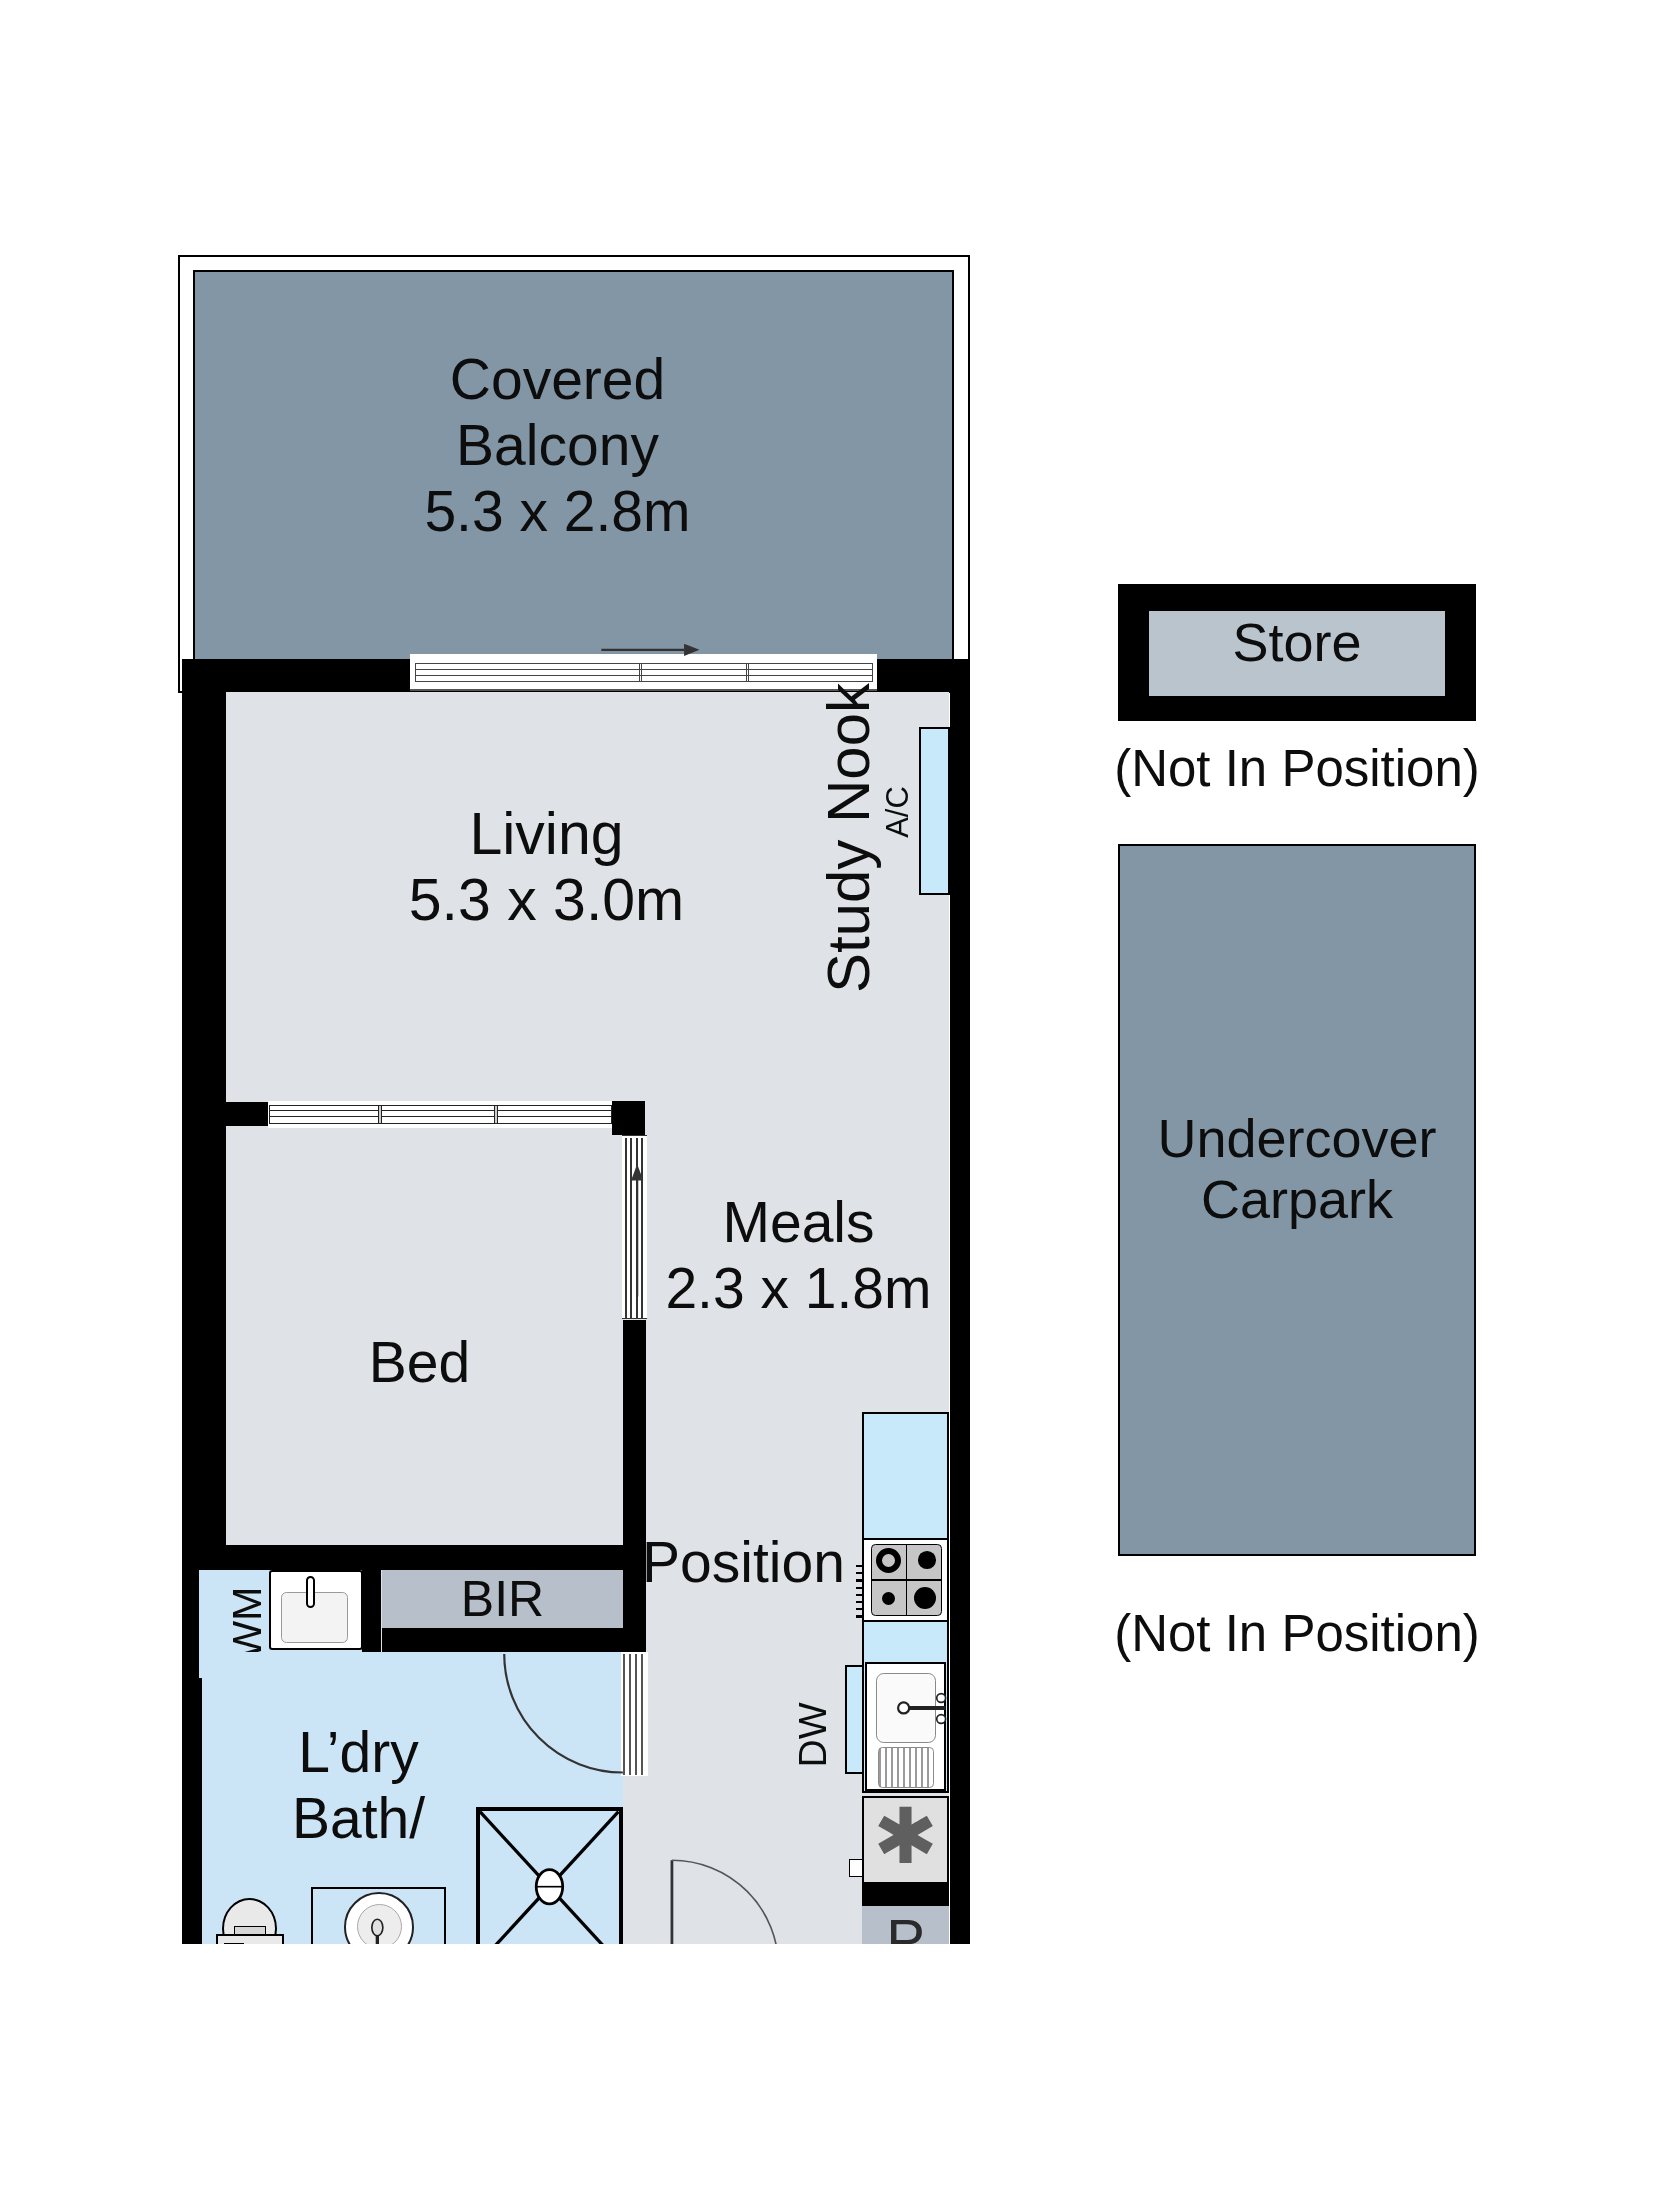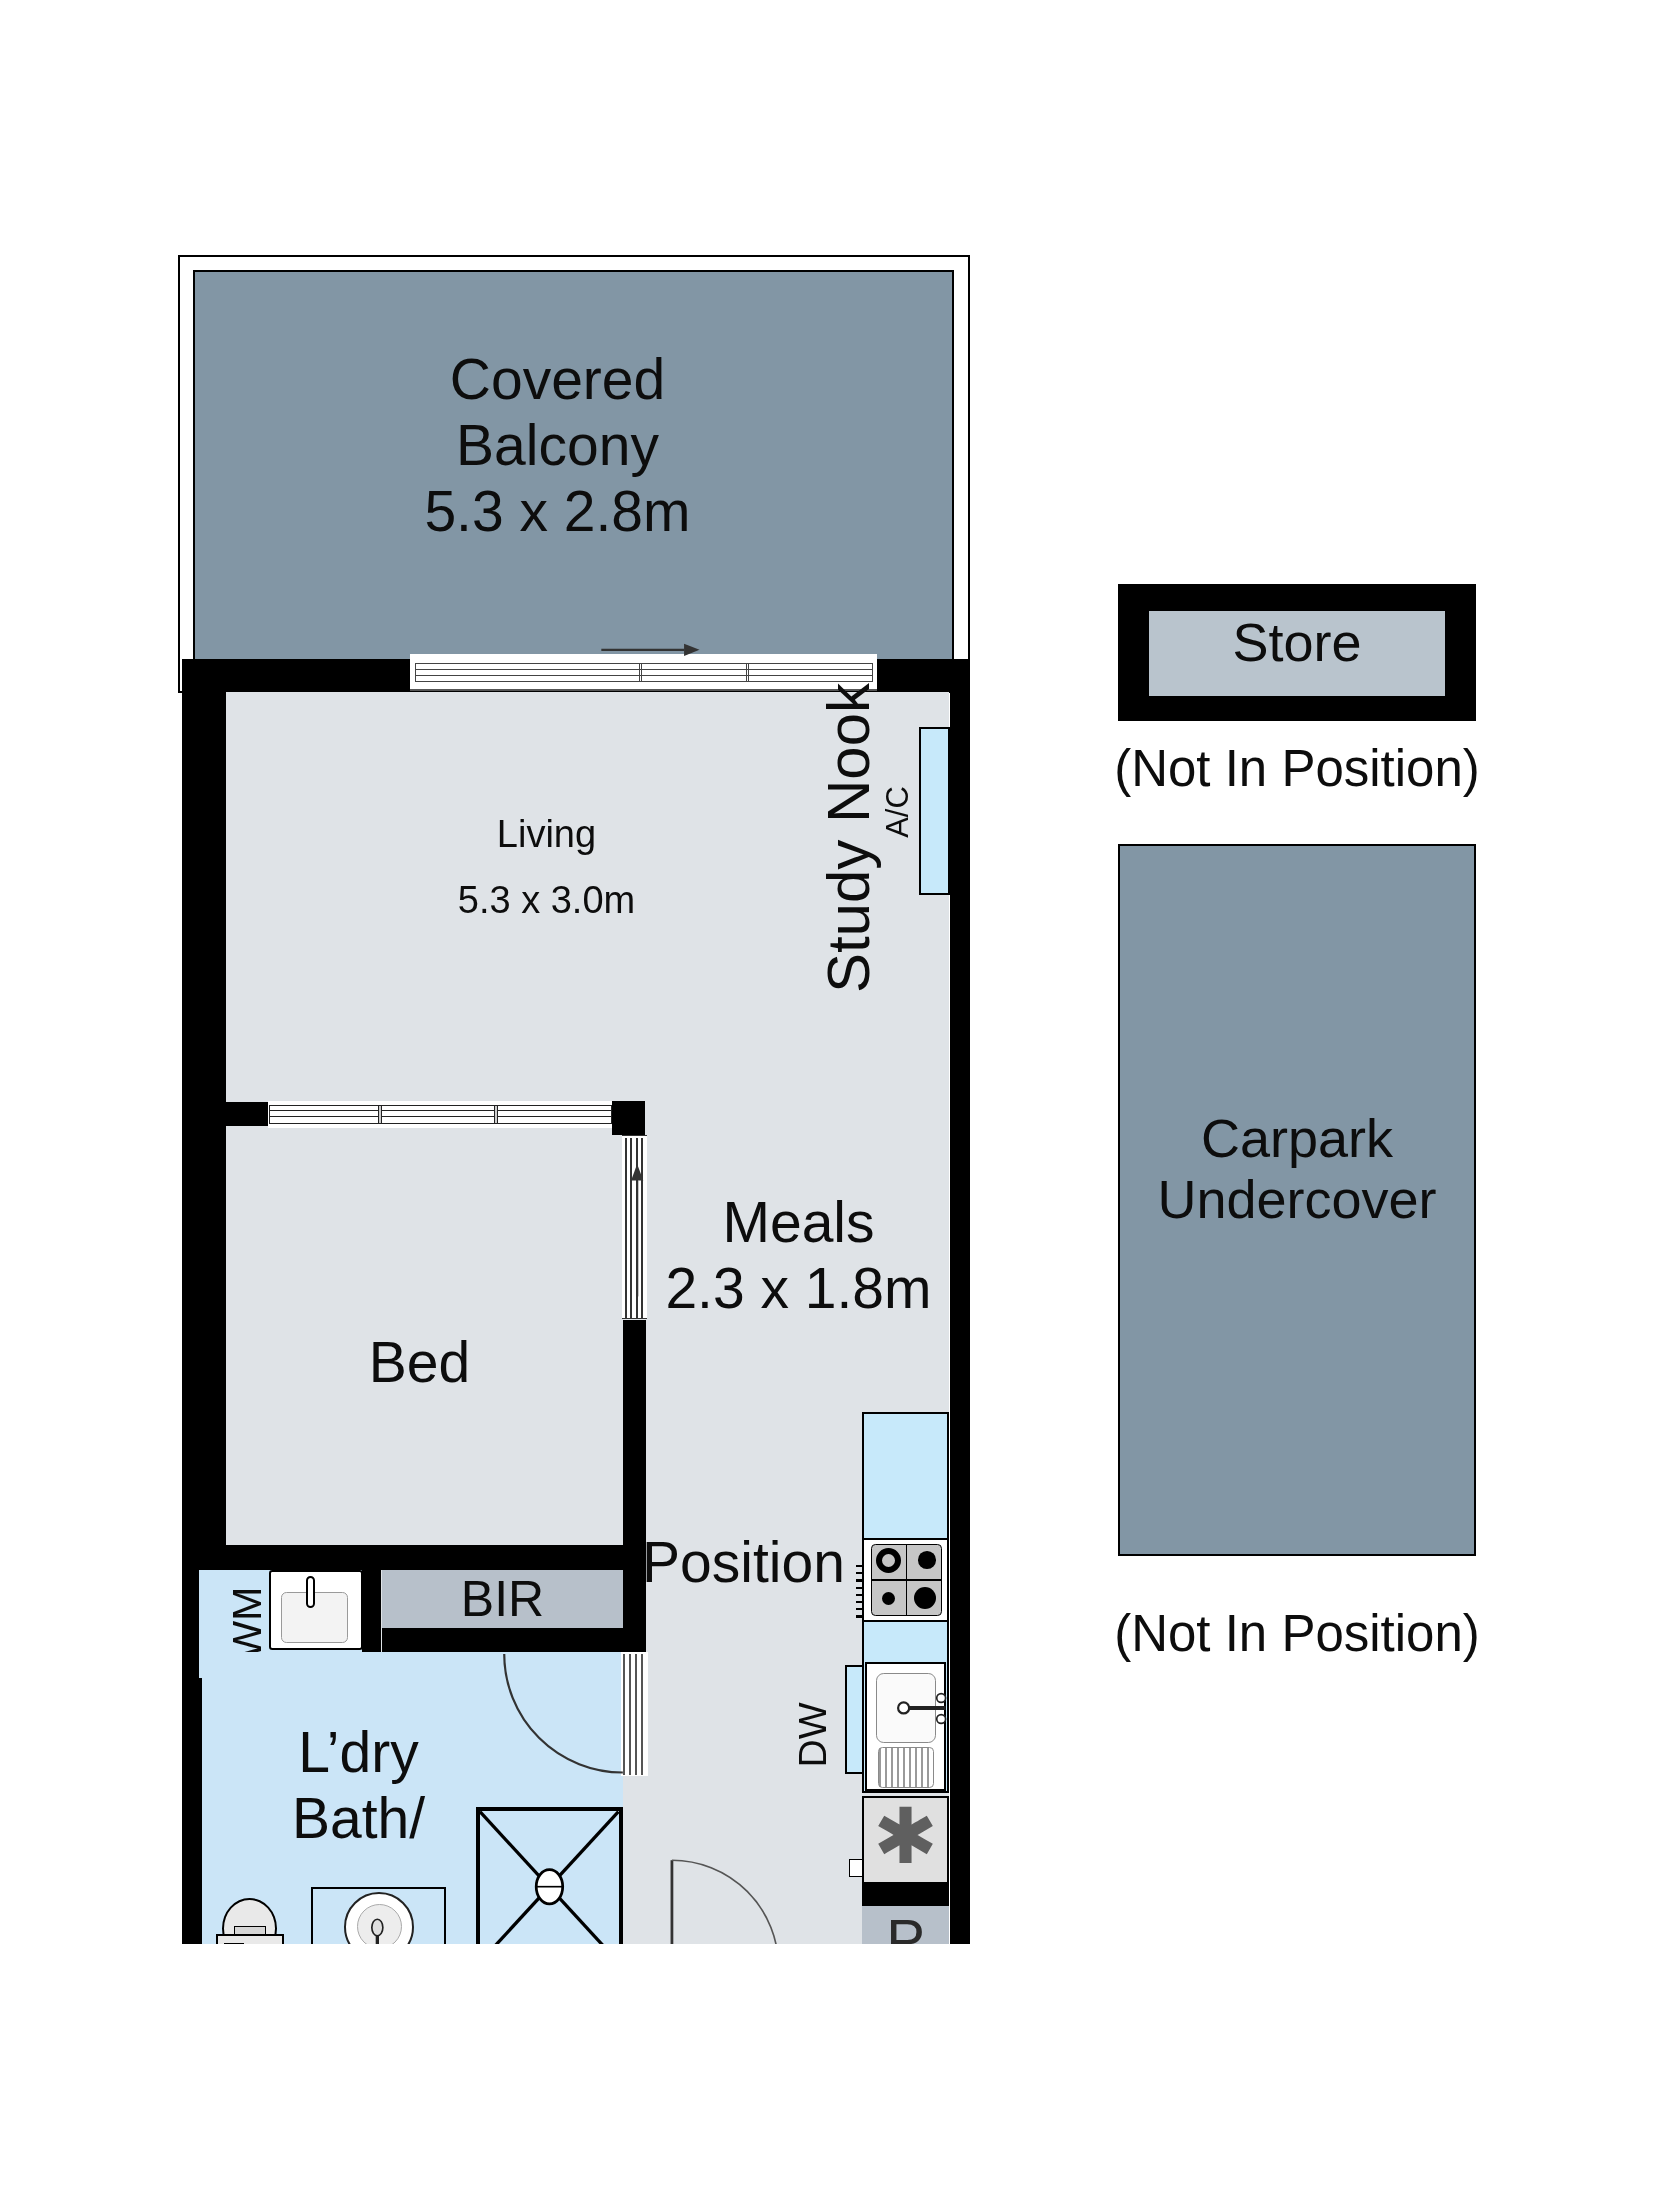--- a/index.html
+++ b/index.html
@@ -38,21 +38,21 @@
 
   <div class="abs" style="left:410px;top:654px;width:467px;height:35px;background:#fff;"></div>
   <div class="abs" style="left:415px;top:663px;width:458px;height:19px;border:1.1px solid #444;background:#fff;">
     <div class="abs" style="left:0;top:5px;width:100%;height:1.1px;background:#444;"></div>
     <div class="abs" style="left:0;top:10.5px;width:100%;height:1.1px;background:#444;"></div>
     <div class="abs" style="left:223px;top:0;width:3.3px;height:100%;border-left:1.1px solid #444;border-right:1.1px solid #444;"></div>
     <div class="abs" style="left:330px;top:0;width:3.3px;height:100%;border-left:1.1px solid #444;border-right:1.1px solid #444;"></div>
   </div>
   <div class="abs" style="left:410px;top:689px;width:467px;height:1.7px;background:#555;"></div>
 
-  <div class="lbl" style="left:381px;top:801px;width:331px;font-size:38px;">
+  <div class="lbl" style="left:381px;top:801px;width:331px;font-size:59px;">
     <div>Living</div>
     <div>5.3 x 3.0m</div>
   </div>
   <div class="lbl rot" style="left:848px;top:838px;font-size:60px;">Study Nook</div>
   <div class="abs" style="left:919px;top:727px;width:31px;height:168px;background:var(--fixture);border:2.8px solid var(--wall);"></div>
   <div class="lbl rot" style="left:898px;top:812px;font-size:31px;">A/C</div>
 
   <div class="wall" style="left:182px;top:1102px;width:463px;height:24px;"></div>
   <div class="abs" style="left:268px;top:1101px;width:345px;height:26.5px;background:#fff;"></div>
   <div class="abs" style="left:269px;top:1105px;width:343px;height:19px;border:1.7px solid #222;background:#fff;">
@@ -187,19 +187,19 @@
   </svg>
 
   <div class="abs" style="left:1118px;top:584px;width:358px;height:137px;background:var(--wall);"></div>
   <div class="abs center" style="left:1149px;top:611px;width:296px;height:85px;background:var(--storefill);">
     <span style="font-size:54px;">Store</span>
   </div>
   <div class="lbl" style="left:1090px;top:739px;width:414px;font-size:51px;">(Not In Position)</div>
 
   <div class="abs" style="left:1118px;top:844px;width:358px;height:712px;background:var(--zone);border:2.8px solid var(--wall);"></div>
   <div class="lbl" style="left:1118px;top:1108px;width:358px;font-size:54px;">
+    <div style="line-height:61px;">Undercover</div>
     <div style="line-height:61px;">Carpark</div>
-    <div style="line-height:61px;">Undercover</div>
   </div>
   <div class="lbl" style="left:1090px;top:1604px;width:414px;font-size:51px;">(Not In Position)</div>
 
 </div>
 
 
 </body></html>

